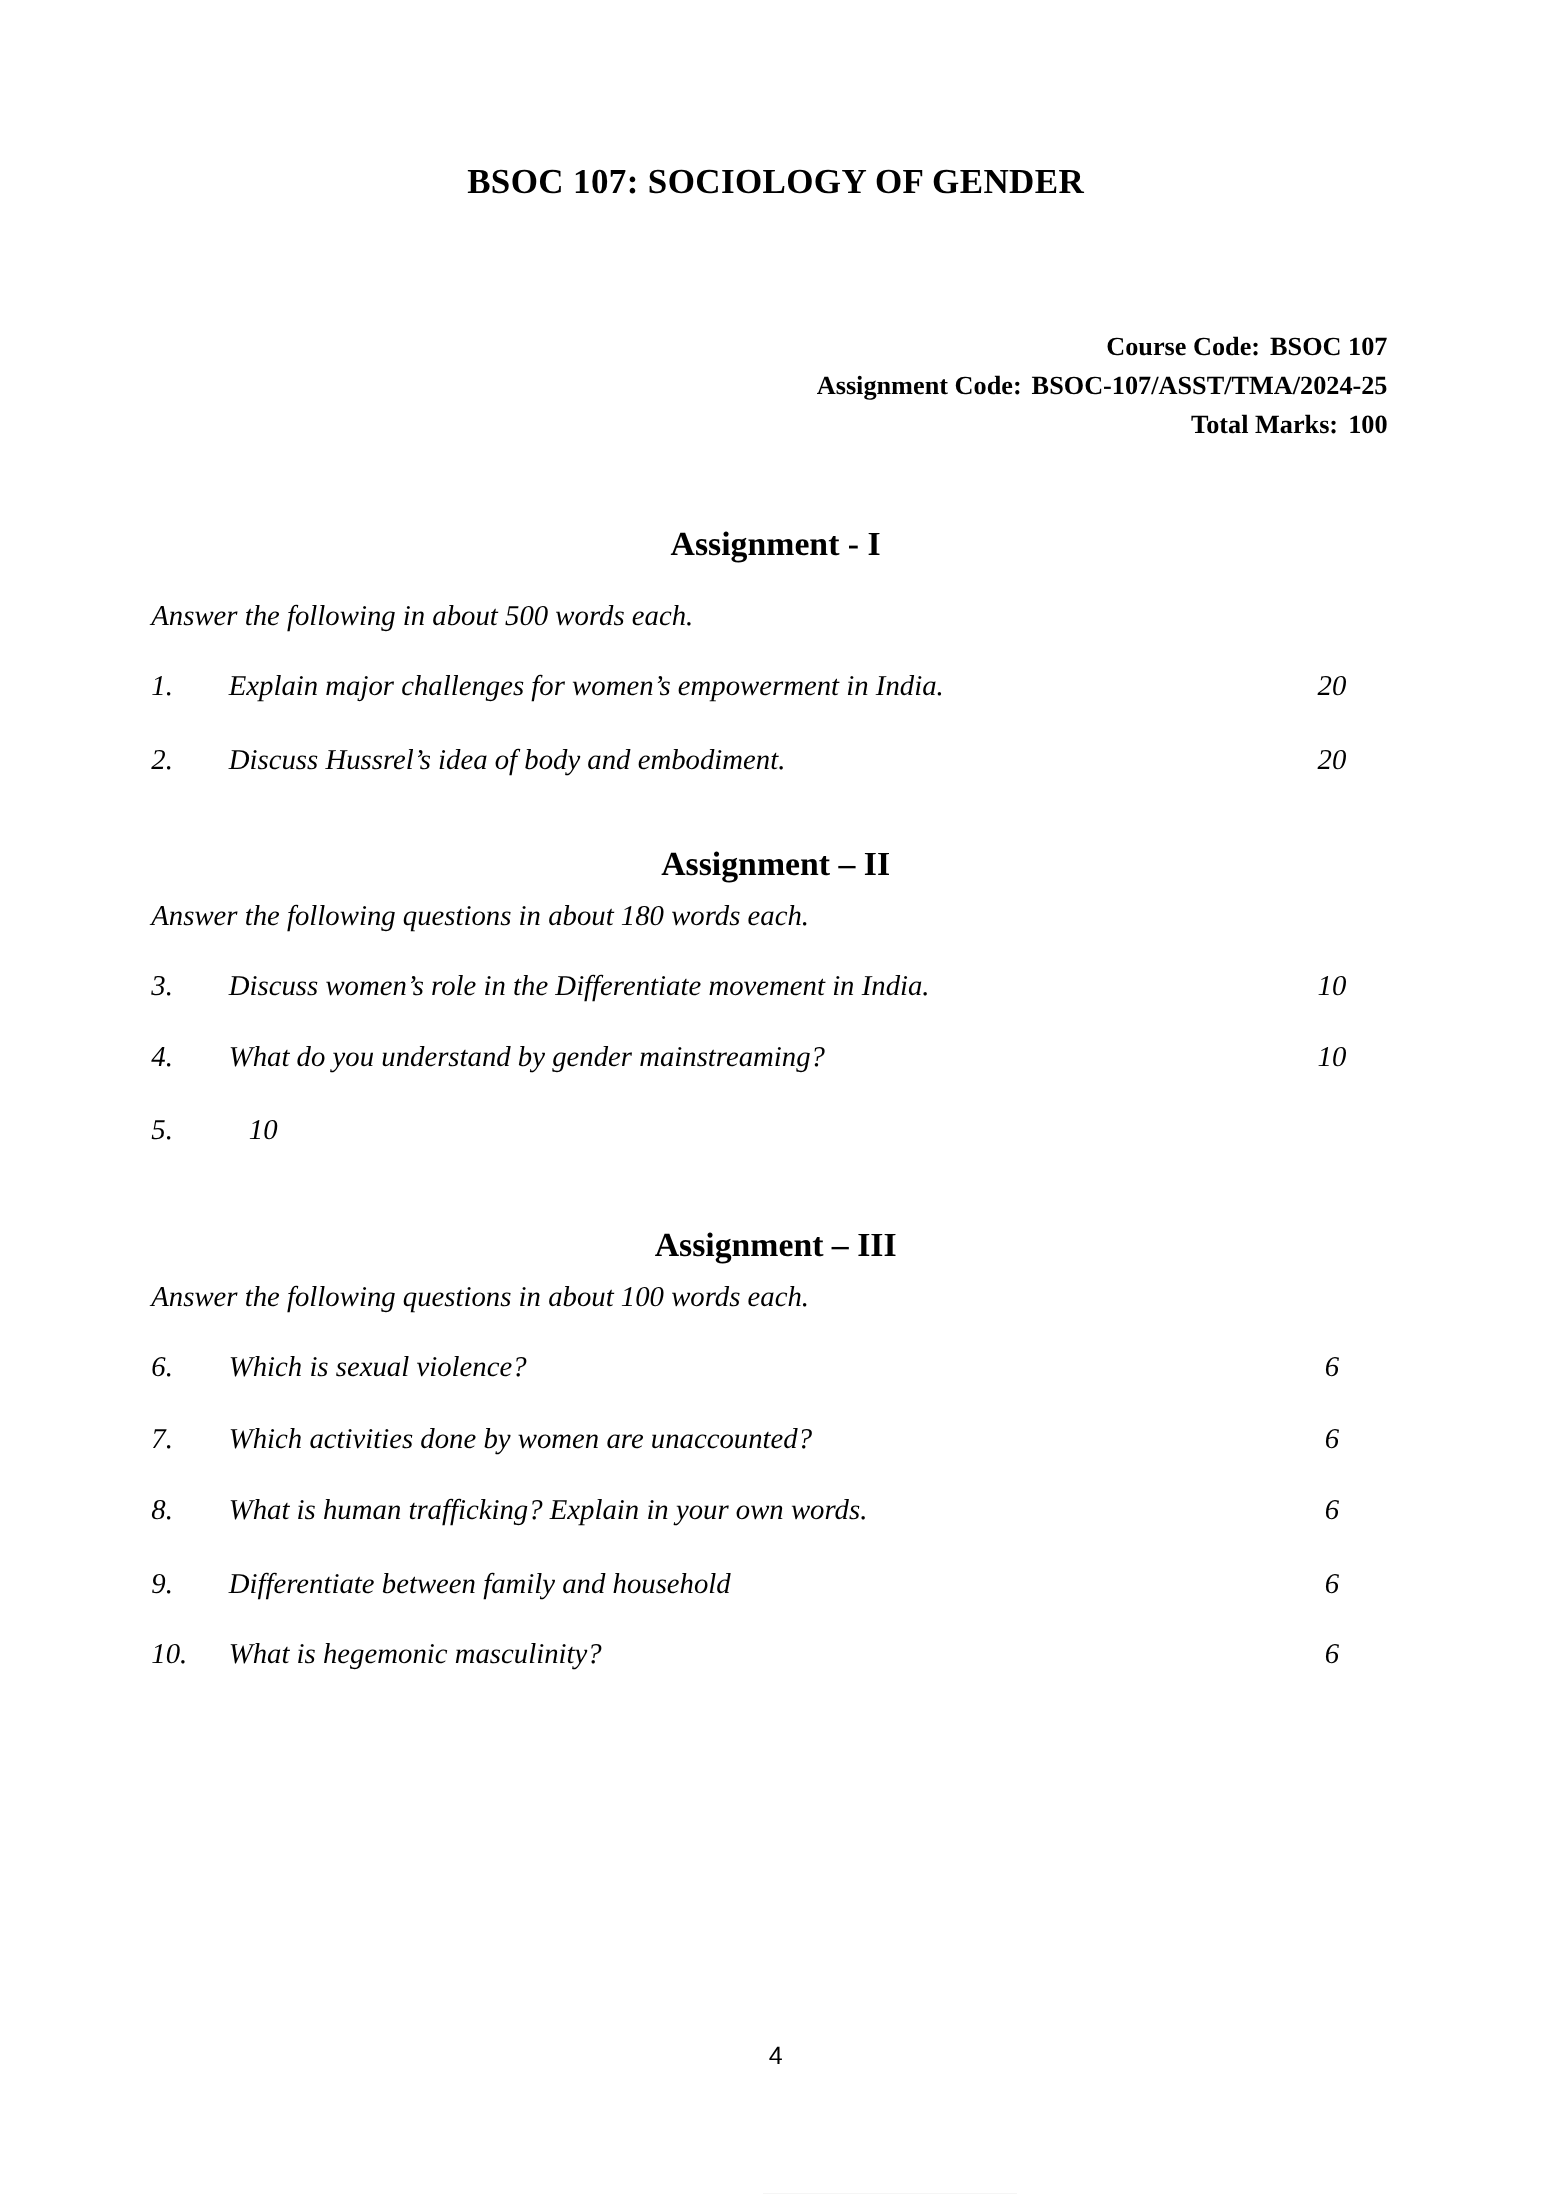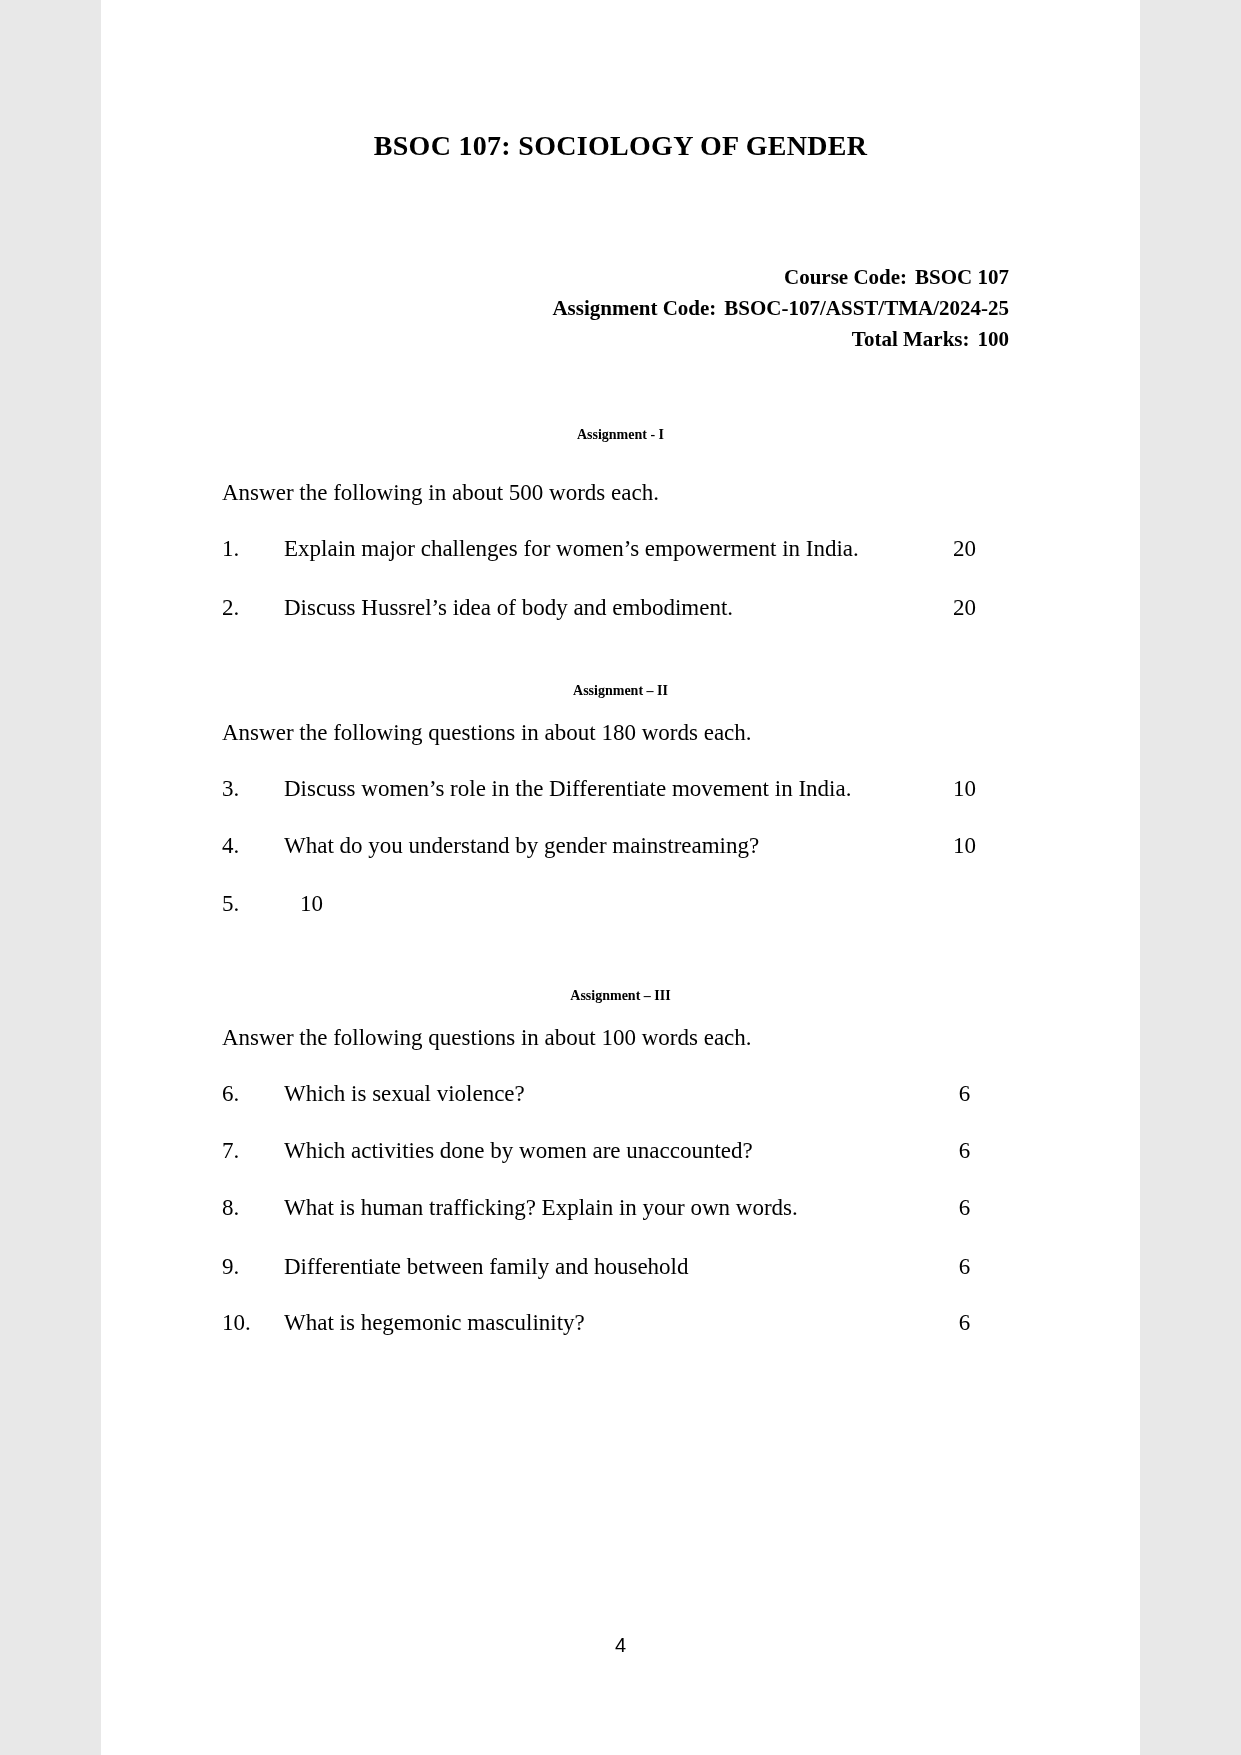--- a/index.html
+++ b/index.html
@@ -1,19 +1,19 @@
 <!DOCTYPE html>
 <html><head>
 <meta charset="utf-8">
 <style>
   * { margin: 0; padding: 0; box-sizing: border-box; }
   html, body { background: #e8e8e8; }
   .page {
     position: relative;
-    width: 1039px;
+    width: 1241px;
     height: 1755px;
     margin: 0 auto;
     background: #ffffff;
     color: #000000;
     font-family: "Liberation Serif", serif;
     overflow: hidden;
   }
   .doc-title {
     padding-top: 130px;
     text-align: center;
@@ -27,25 +27,25 @@
     padding-right: 131px;
     text-align: right;
     font-size: 21px;
     line-height: 31px;
     font-weight: bold;
     margin-left: 21px;
   }
   .header-line .hl-label { margin-right: 8px; }
   .section-heading {
     text-align: center;
-    font-size: 14px;
+    font-size: 27px;
     line-height: 28px;
     font-weight: bold;
   }
-  .content { padding: 0 113px 0 121px; }
+  .content { padding: 0 113px 0 121px; font-style: italic; }
   .instruction {
     font-size: 23px;
     line-height: 28px;
   }
   .q-row {
     display: flex;
     align-items: baseline;
     font-size: 23px;
     line-height: 28px;
   }

